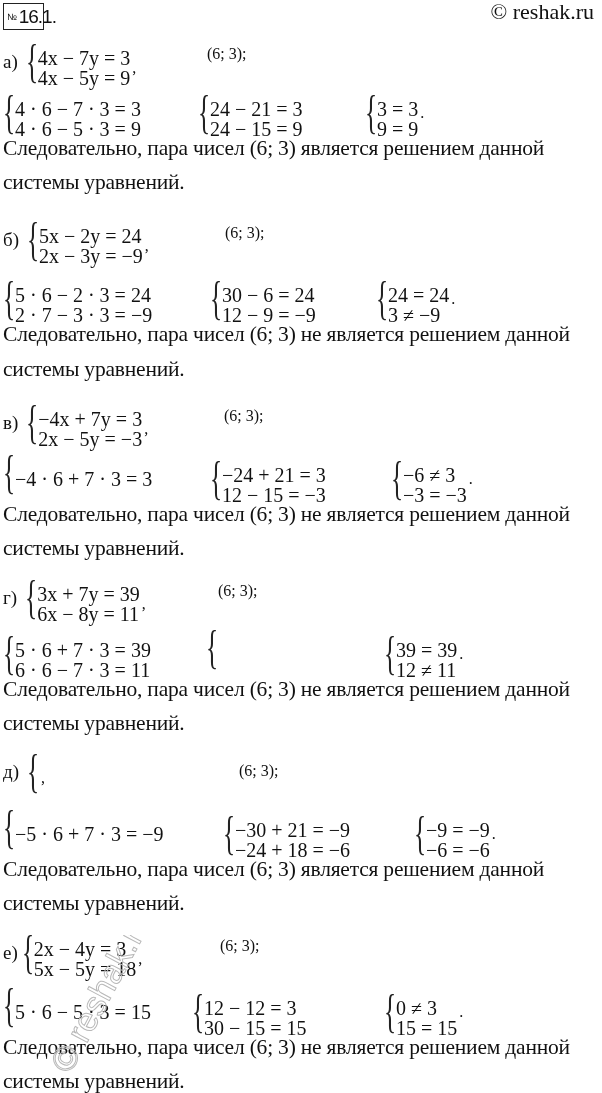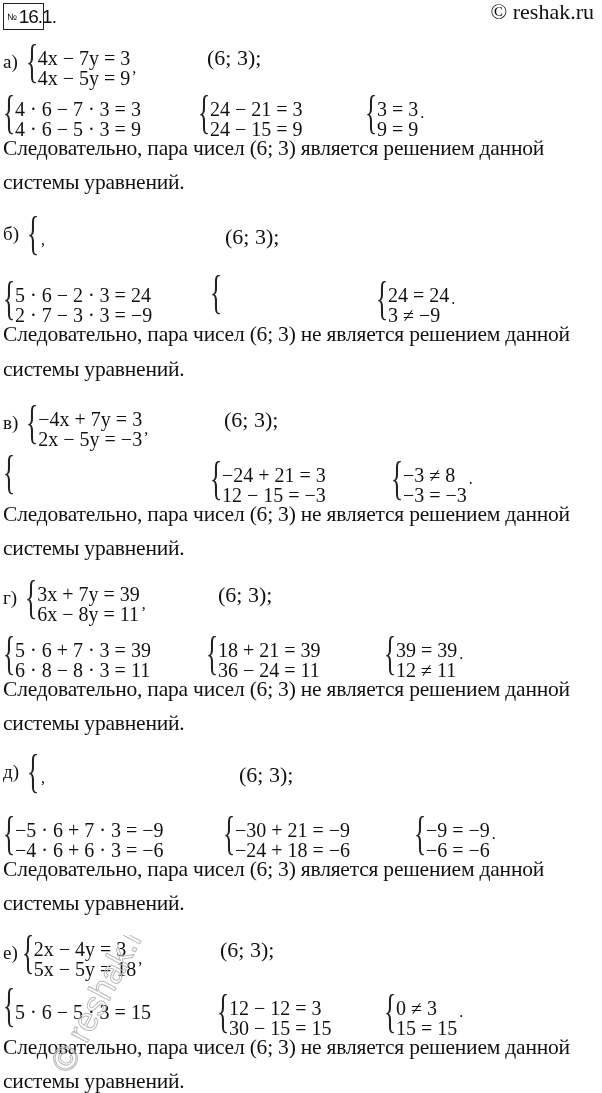--- a/index.html
+++ b/index.html
@@ -10,21 +10,21 @@
              box-sizing:border-box; font-family:"Liberation Sans","DejaVu Sans",sans-serif;
              font-size:19px; line-height:25px; padding-left:3px; letter-spacing:-1px; }
   .num-box .ns { font-size:9px; vertical-align:top; letter-spacing:0; margin-right:2px; position:relative; top:1px; }
   .site { right:8px; top:-1px; font-size:22px; }
   .label { font-size:19px; }
   .sys { display:flex; align-items:center; }
   .brace { font-size:46px; line-height:40px; transform:scaleX(0.55); transform-origin:left center;
            width:10px; font-weight:100; color:#222; margin-right:2px; }
   .lines { display:flex; flex-direction:column; font-size:20px; line-height:20px;margin-top:12px; }
   .tail { font-size:16px; position:relative; top:6px; margin-left:2px; }
-  .pair { font-size:22px; }
+  .pair { font-size:16px; }
   .text { font-size:21.5px; left:3px; letter-spacing:-0.2px; }
   .wm { left:40px; top:935px; width:200px; height:150px; pointer-events:none; }
 </style>
 </head>
 <body>
 
 <div class="abs num-box">
   <span class="ns">№</span><span>16.1.</span>
 </div>
 <div class="abs site">© reshak.ru</div>
@@ -63,32 +63,40 @@
     <span class="tail" style="top:0;">.</span>
   </div>
   <div class="abs text" style="top:136px;">Следовательно, пара чисел (6; 3) является решением данной</div>
   <div class="abs text" style="top:170px;">системы уравнений.</div>
 </div>
 
 <div>
   <div class="abs sys" style="left:3px;top:214px;">
     <span class="label" style="margin-right:8px;">б)</span>
     <span class="brace">{</span>
+    <span class="lines">
+        <span>5x − 2y = 24</span>
+        <span>2x − 3y = −9</span>
+      </span>
     <span class="tail">,</span>
   </div>
   <div class="abs pair" style="left:225px;top:224px;">(6; 3);</div>
   <div class="abs sys" style="left:3px;top:273px;">
     <span class="brace">{</span>
     <span class="lines">
         <span>5 · 6 − 2 · 3 = 24</span>
         <span>2 · 7 − 3 · 3 = −9</span>
       </span>
   </div>
   <div class="abs sys" style="left:210px;top:273px;">
     <span class="brace">{</span>
+    <span class="lines">
+        <span>30 − 6 = 24</span>
+        <span>12 − 9 = −9</span>
+      </span>
   </div>
   <div class="abs sys" style="left:376px;top:273px;">
     <span class="brace">{</span>
     <span class="lines">
         <span>24 = 24</span>
         <span>3 ≠ −9</span>
       </span>
     <span class="tail" style="top:0;">.</span>
   </div>
   <div class="abs text" style="top:322px;">Следовательно, пара чисел (6; 3) не является решением данной</div>
@@ -102,33 +110,34 @@
     <span class="lines">
         <span>−4x + 7y = 3</span>
         <span>2x − 5y = −3</span>
       </span>
     <span class="tail">,</span>
   </div>
   <div class="abs pair" style="left:224px;top:407px;">(6; 3);</div>
   <div class="abs sys" style="left:3px;top:453px;">
     <span class="brace">{</span>
     <span class="lines">
+        <span>−4 · 6 + 7 · 3 = 3</span>
       </span>
   </div>
   <div class="abs sys" style="left:210px;top:453px;">
     <span class="brace">{</span>
     <span class="lines">
         <span>−24 + 21 = 3</span>
         <span>12 − 15 = −3</span>
       </span>
   </div>
   <div class="abs sys" style="left:391px;top:453px;">
     <span class="brace">{</span>
     <span class="lines">
-        <span>−3 ≠ 8</span>
+        <span>−6 ≠ 3</span>
         <span>−3 = −3</span>
       </span>
     <span class="tail" style="top:0;">.</span>
   </div>
   <div class="abs text" style="top:502px;">Следовательно, пара чисел (6; 3) не является решением данной</div>
   <div class="abs text" style="top:536px;">системы уравнений.</div>
 </div>
 
 <div>
   <div class="abs sys" style="left:3px;top:572px;">
@@ -138,29 +147,25 @@
         <span>3x + 7y = 39</span>
         <span>6x − 8y = 11</span>
       </span>
     <span class="tail">,</span>
   </div>
   <div class="abs pair" style="left:218px;top:582px;">(6; 3);</div>
   <div class="abs sys" style="left:3px;top:628px;">
     <span class="brace">{</span>
     <span class="lines">
         <span>5 · 6 + 7 · 3 = 39</span>
-        <span>6 · 8 − 8 · 3 = 11</span>
+        <span>6 · 6 − 7 · 3 = 11</span>
       </span>
   </div>
   <div class="abs sys" style="left:206px;top:628px;">
     <span class="brace">{</span>
-    <span class="lines">
-        <span>18 + 21 = 39</span>
-        <span>36 − 24 = 11</span>
-      </span>
   </div>
   <div class="abs sys" style="left:384px;top:628px;">
     <span class="brace">{</span>
     <span class="lines">
         <span>39 = 39</span>
         <span>12 ≠ 11</span>
       </span>
     <span class="tail" style="top:0;">.</span>
   </div>
   <div class="abs text" style="top:677px;">Следовательно, пара чисел (6; 3) не является решением данной</div>
@@ -171,21 +176,20 @@
   <div class="abs sys" style="left:3px;top:752px;">
     <span class="label" style="margin-right:8px;">д)</span>
     <span class="brace">{</span>
     <span class="tail">,</span>
   </div>
   <div class="abs pair" style="left:239px;top:762px;">(6; 3);</div>
   <div class="abs sys" style="left:3px;top:808px;">
     <span class="brace">{</span>
     <span class="lines">
         <span>−5 · 6 + 7 · 3 = −9</span>
-        <span>−4 · 6 + 6 · 3 = −6</span>
       </span>
   </div>
   <div class="abs sys" style="left:223px;top:808px;">
     <span class="brace">{</span>
     <span class="lines">
         <span>−30 + 21 = −9</span>
         <span>−24 + 18 = −6</span>
       </span>
   </div>
   <div class="abs sys" style="left:414px;top:808px;">
@@ -210,21 +214,21 @@
       </span>
     <span class="tail">,</span>
   </div>
   <div class="abs pair" style="left:220px;top:937px;">(6; 3);</div>
   <div class="abs sys" style="left:3px;top:986px;">
     <span class="brace">{</span>
     <span class="lines">
         <span>5 · 6 − 5 · 3 = 15</span>
       </span>
   </div>
-  <div class="abs sys" style="left:217px;top:986px;">
+  <div class="abs sys" style="left:192px;top:986px;">
     <span class="brace">{</span>
     <span class="lines">
         <span>12 − 12 = 3</span>
         <span>30 − 15 = 15</span>
       </span>
   </div>
   <div class="abs sys" style="left:384px;top:986px;">
     <span class="brace">{</span>
     <span class="lines">
         <span>0 ≠ 3</span>

